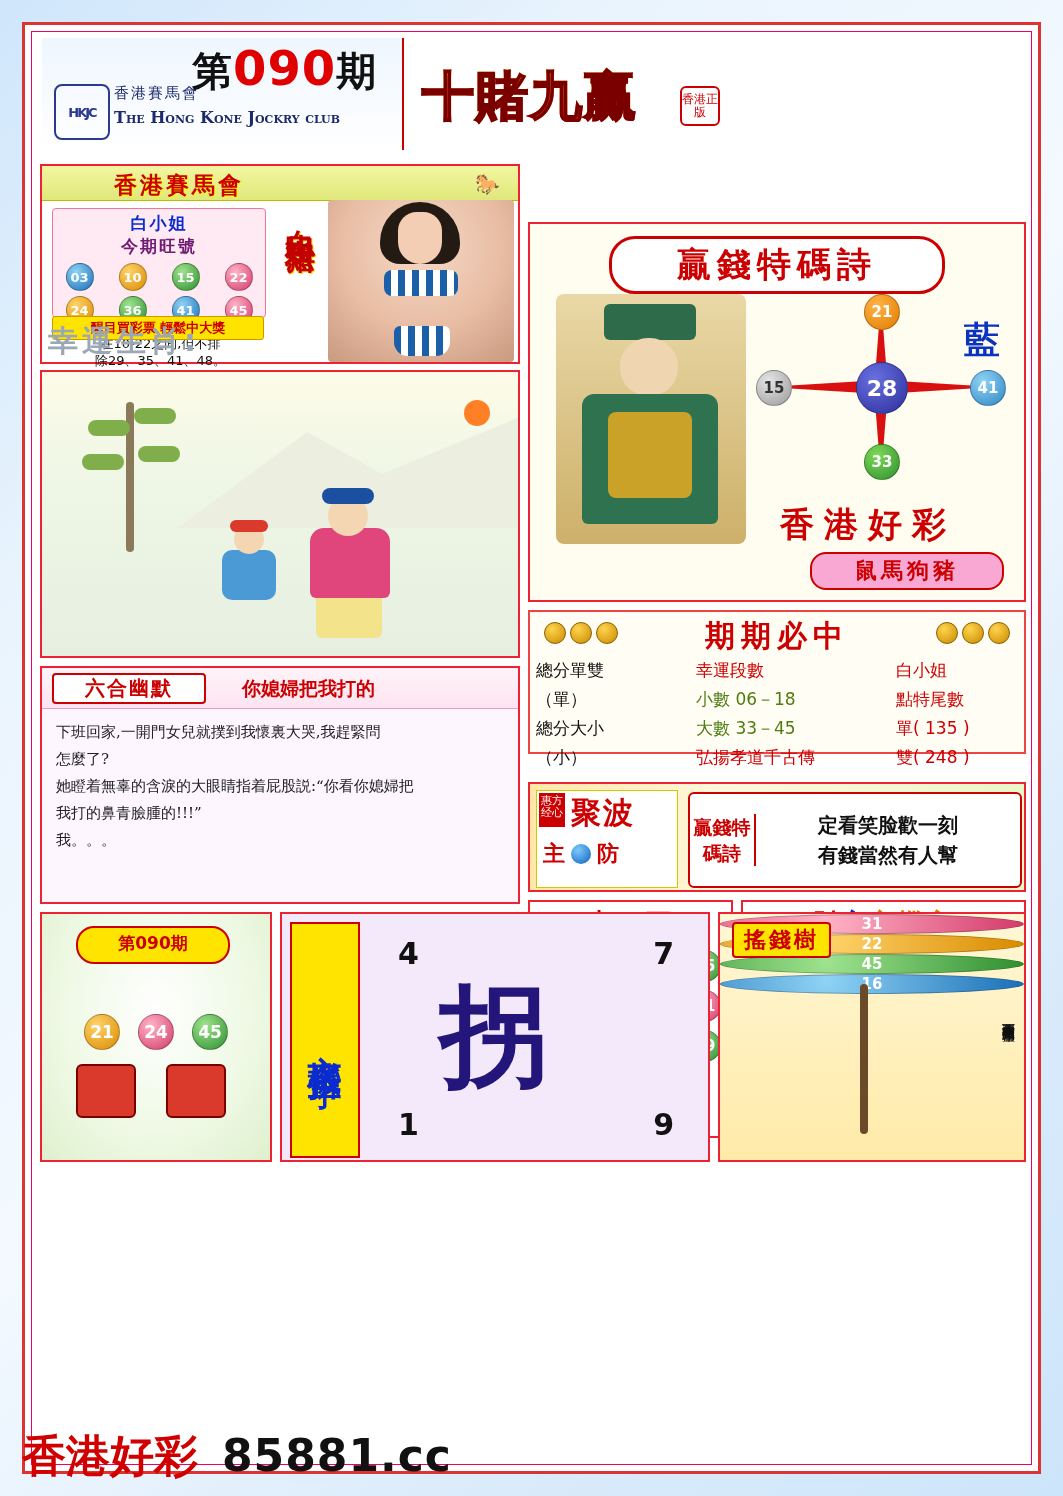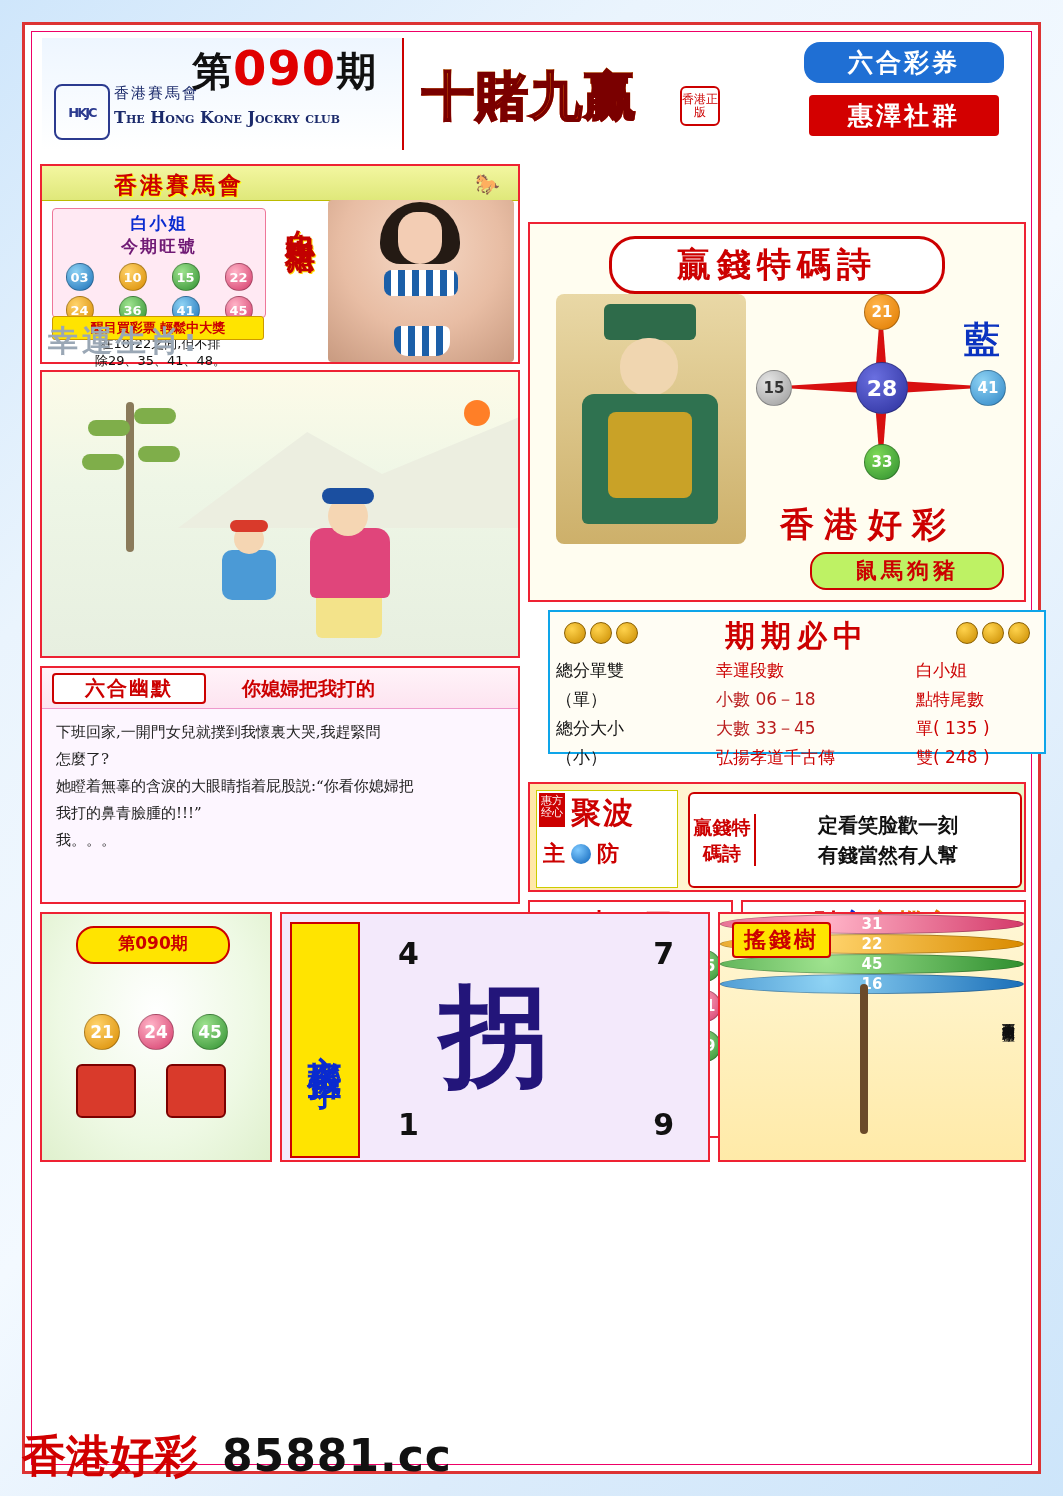--- a/index.html
+++ b/index.html
@@ -85,49 +85,49 @@
   .star .v{left:118px;top:6px;width:14px;height:178px;clip-path:polygon(50% 0,100% 50%,50% 100%,0 50%);}
   .star .h{left:10px;top:86px;width:230px;height:14px;clip-path:polygon(0 50%,50% 0,100% 50%,50% 100%);}
   .star .ball{position:absolute;}
   .sb-c{left:100px;top:68px;width:50px;height:50px;font-size:22px;background:radial-gradient(circle at 35% 30%,#6a6fe0,#2b2f9c);}
   .sb-t{left:108px;top:0px;width:34px;height:34px;background:radial-gradient(circle at 35% 30%,#ffb347,#e07b00);}
   .sb-b{left:108px;top:150px;width:34px;height:34px;background:radial-gradient(circle at 35% 30%,#7ed957,#2f8f2f);}
   .sb-l{left:0px;top:76px;width:34px;height:34px;background:radial-gradient(circle at 35% 30%,#e5e5e5,#9a9a9a);color:#333;}
   .sb-r{left:214px;top:76px;width:34px;height:34px;background:radial-gradient(circle at 35% 30%,#8fd3f4,#2f86c6);}
   .blue-word{position:absolute;right:24px;top:92px;font-size:36px;font-weight:bold;color:#0b33c0;}
   .p2-sub{position:absolute;left:250px;top:278px;font-size:34px;font-weight:bold;color:#c00;letter-spacing:10px;}
-  .p2-zodiac{position:absolute;left:280px;bottom:10px;width:190px;background:#bef264;border:2px solid #c00;border-radius:16px;
+  .p2-zodiac{position:absolute;left:280px;bottom:10px;width:190px;background:#f9a8d4;border:2px solid #c00;border-radius:16px;
     text-align:center;font-size:22px;font-weight:bold;color:#c00;letter-spacing:4px;padding:2px 0;}
   
   #p3{left:8px;top:338px;width:480px;height:288px;border:2px solid #e23;
     background:linear-gradient(180deg,#fdfbe8 0%,#eef6e6 40%,#e7efe0 100%);overflow:hidden;}
   .hill{position:absolute;right:0;top:36px;width:340px;height:120px;background:#eceee0;
     clip-path:polygon(0 100%,38% 20%,60% 55%,100% 8%,100% 100%);}
   .sun{position:absolute;right:28px;top:28px;width:26px;height:26px;border-radius:50%;background:#ff7f27;}
   .tree{position:absolute;left:40px;top:30px;width:110px;height:150px;}
   .tree .trunk{position:absolute;left:44px;top:0;width:8px;height:150px;background:#8a7a5a;border-radius:4px;}
   .tree .leaf{position:absolute;width:42px;height:16px;background:#7fae4a;border-radius:12px;}
   .man{position:absolute;left:250px;top:120px;width:120px;height:150px;}
   .man .body{position:absolute;left:18px;top:36px;width:80px;height:70px;background:#e0457b;border-radius:14px 14px 6px 6px;}
   .man .head{position:absolute;left:36px;top:4px;width:40px;height:40px;background:#f5d6b3;border-radius:20px;}
   .man .hat{position:absolute;left:30px;top:-4px;width:52px;height:16px;background:#1b4fa0;border-radius:8px;}
   .man .legs{position:absolute;left:24px;top:100px;width:66px;height:46px;background:#f3e38a;border-radius:6px;}
   .boy{position:absolute;left:170px;top:150px;width:80px;height:110px;}
   .boy .body{position:absolute;left:10px;top:28px;width:54px;height:50px;background:#4b9ad6;border-radius:10px;}
   .boy .head{position:absolute;left:22px;top:2px;width:30px;height:30px;background:#f5d6b3;border-radius:16px;}
   .boy .cap{position:absolute;left:18px;top:-2px;width:38px;height:12px;background:#d93a2b;border-radius:6px;}
   
-  #p4{left:496px;top:578px;width:498px;height:144px;border:2px solid #0ea5e9;background:#fffdf4;margin-left:20px;}
+  #p4{left:496px;top:578px;width:498px;height:144px;border:2px solid #ef4444;background:#fffdf4;}
   .p4-head{position:relative;height:44px;}
   .p4-head .t{position:absolute;left:50%;transform:translateX(-50%);top:4px;font-size:30px;font-weight:bold;color:#c00;letter-spacing:6px;}
   .coins{position:absolute;top:10px;display:flex;gap:4px;}
   .coin{width:20px;height:20px;border-radius:50%;background:radial-gradient(circle at 35% 30%,#ffd34d,#c98b00);border:1px solid #8a5f00;}
   .p4-grid{position:absolute;left:0;top:44px;width:100%;display:grid;grid-template-columns:160px 200px 130px;font-size:17px;color:#111;}
   .p4-grid .c{padding:3px 6px;}
-  .blue{color:#b91c1c;}
+  .blue{color:#4d7c0f;}
   .red{color:#c00;}
   
   #p5{left:496px;top:750px;width:498px;height:110px;border:2px solid #e23;
     background:linear-gradient(90deg,#ffe8a8,#fff8dc 40%,#e9f7c9);}
   .p5-left{position:absolute;left:6px;top:6px;width:140px;height:96px;background:#fff;border:1px solid #cc0;}
   .p5-tag{position:absolute;left:2px;top:2px;width:26px;height:34px;background:#c00;color:#fff;font-size:11px;line-height:12px;
     text-align:center;padding-top:2px;box-sizing:border-box;}
   .p5-bo{position:absolute;left:34px;top:2px;font-size:30px;font-weight:bold;color:#c00;letter-spacing:2px;}
   .p5-row{position:absolute;left:6px;top:48px;font-size:22px;font-weight:bold;color:#c00;}
   .p5-dot{display:inline-block;width:20px;height:20px;border-radius:50%;background:radial-gradient(circle at 35% 30%,#7ec9ff,#0b62b8);vertical-align:-3px;margin:0 6px;}
@@ -207,24 +207,20 @@
       <div class="issue">
         <span>第</span><span class="num">090</span><span>期</span>
       </div>
       <div class="jockey-logo">HKJC</div>
       <div class="jockey-cn">香港賽馬會</div>
       <div class="jockey-en">The Hong Kone Jockry club</div>
     </div>
     <div class="hdr-mid">
       <div class="slogan">十賭九贏</div>
       <div class="seal">香港正版</div>
-    </div>
-    <div class="hdr-right">
-      <div class="lotto-cap">六合彩券</div>
-      <div class="huize">惠澤社群</div>
     </div>
   </div>
 
   <div class="panel" id="p1">
     <div class="p1-top">
       <div class="t">香港賽馬會</div>
       <div class="horse">🐎</div>
     </div>
     <div class="p1-box">
       <div class="hl">白小姐</div>

